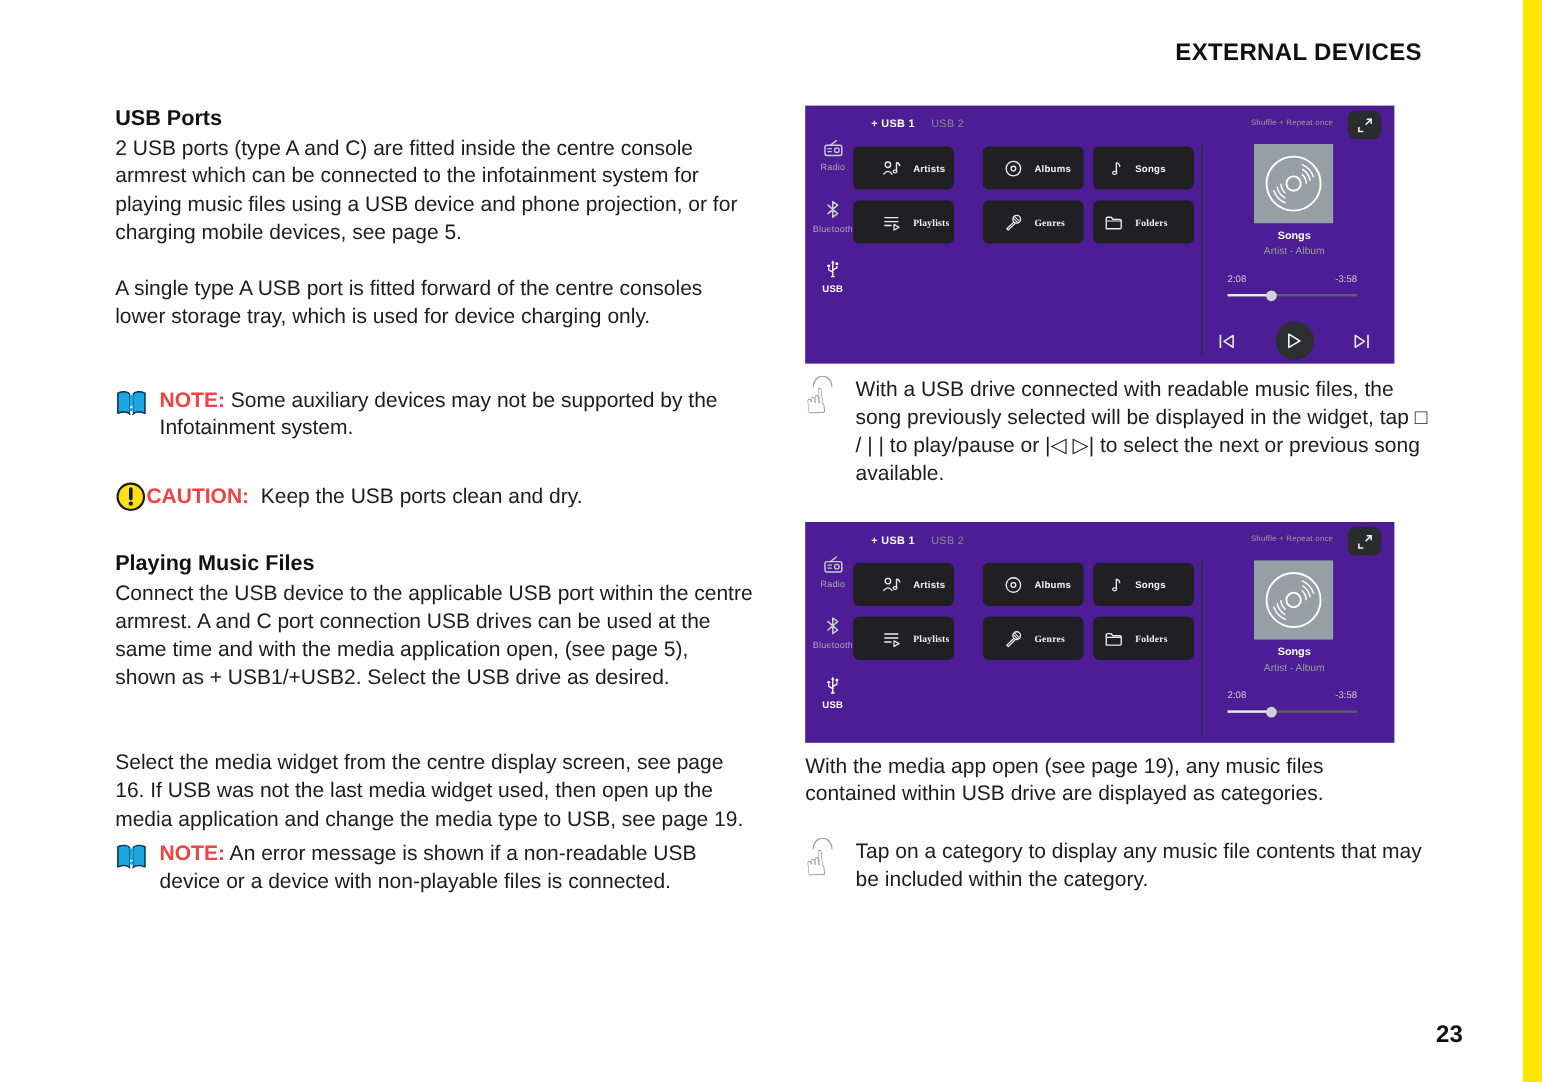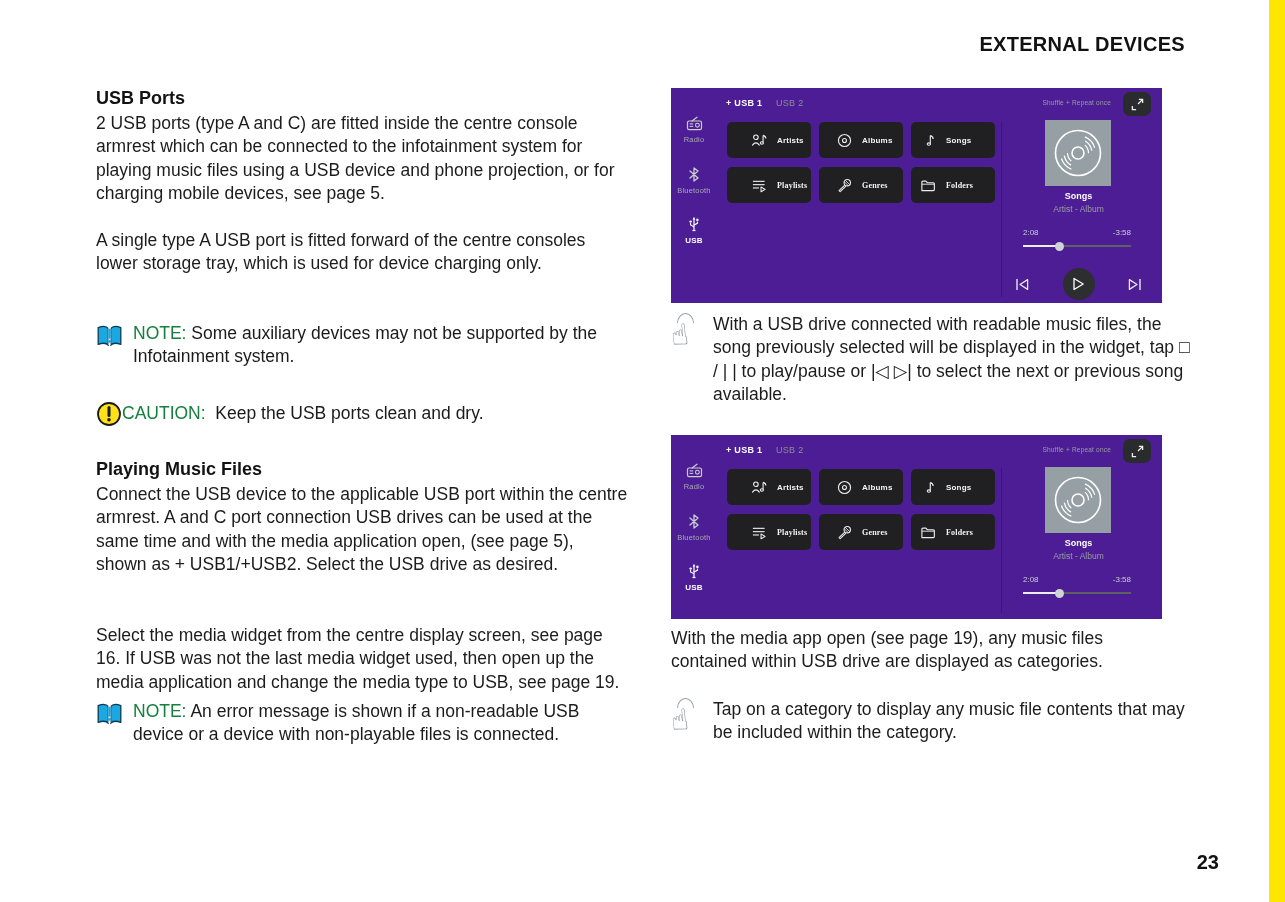--- a/index.html
+++ b/index.html
@@ -15,21 +15,21 @@
   .page-num { position:absolute; top:851px; right:66px; font-size:20px; font-weight:bold; color:#111; }
 
   
   .blk { position:absolute; left:96px; width:532px; font-size:17.5px; line-height:23.4px; color:#1c1c1c; }
   .blk h3 { font-size:18px; line-height:23px; font-weight:bold; color:#121212; }
   .note-row { position:absolute; left:96px; width:536px; display:flex; gap:10px; }
   .note-row .nicon { flex:none; margin-top:2px; }
   .note-row p { font-size:17.5px; line-height:23.4px; width:498px; }
   .caution-row { position:absolute; left:96px; width:536px; display:flex; align-items:center; }
   .caution-row p { font-size:17.5px; line-height:23.4px; }
-  b.lbl { font-weight:normal; color:#15803d; }
+  b.lbl { font-weight:bold; color:#ef4444; }
 
   
   .cap-row { position:absolute; display:flex; gap:8px; }
   .cap { font-size:17.5px; line-height:23.4px; color:#1c1c1c; }
   .hand { position:relative; width:34px; flex:none; }
   .hand-arc { position:absolute; left:6px; top:0; width:17px; height:10px;
     border:1.8px solid #93a0b8; border-bottom:none; border-radius:50% 50% 0 0 / 100% 100% 0 0; }
   .hand-glyph { display:block; margin-top:7px; font-size:29px; line-height:1; color:#7e8994;
     font-family:"DejaVu Sans",sans-serif; transform:rotate(-6deg); }
 
@@ -43,21 +43,21 @@
   .rail-item { position:absolute; left:0; width:46px; text-align:center;
     color:#a6abad; font-size:7.5px; letter-spacing:.2px; }
   .rail-item svg { display:block; margin:0 auto 3px; }
   .rail-radio { top:28px; } .rail-bt { top:78px; }
   .rail-usb { top:128px; color:#ffffff; font-weight:bold; font-size:8px; }
   .cat { position:absolute; width:84px; height:36px; background:#202022; border-radius:5px;
     display:flex; align-items:center; gap:9px; padding-left:9px;
     color:#f4f4f4; font-size:8px; font-weight:bold; letter-spacing:.2px; }
   .cat svg { flex:none; }
   .r1 { top:34px; } .r2 { top:79px;font-family:Liberation Serif, serif; }
-  .c1 { left:56px;padding-left:24px; } .c2 { left:148px;padding-left:17px; } .c3 { left:240px; }
+  .c1 { left:40px;padding-left:24px; } .c2 { left:148px;padding-left:17px; } .c3 { left:240px; }
   .vdiv { position:absolute; left:330px; top:33px; bottom:6px; width:1px; background:#2c2c2e; }
   .shuffle { position:absolute; left:322px; top:11px; width:118px; text-align:right;
     font-size:6.5px; color:#9b9ea0; letter-spacing:.2px; }
   .expand { position:absolute; left:452px; top:4px; width:28px; height:24px;
     background:#2a2b2c; border-radius:7px; display:flex; align-items:center; justify-content:center; }
   .art { position:absolute; left:374px; top:32px; width:66px; height:66px; background:#96a0a4;
     display:flex; align-items:center; justify-content:center; }
   .songname { position:absolute; left:330px; top:103px; width:155px; text-align:center;
     color:#ffffff; font-size:9px; font-weight:bold; }
   .artistname { position:absolute; left:330px; top:116px; width:155px; text-align:center;

